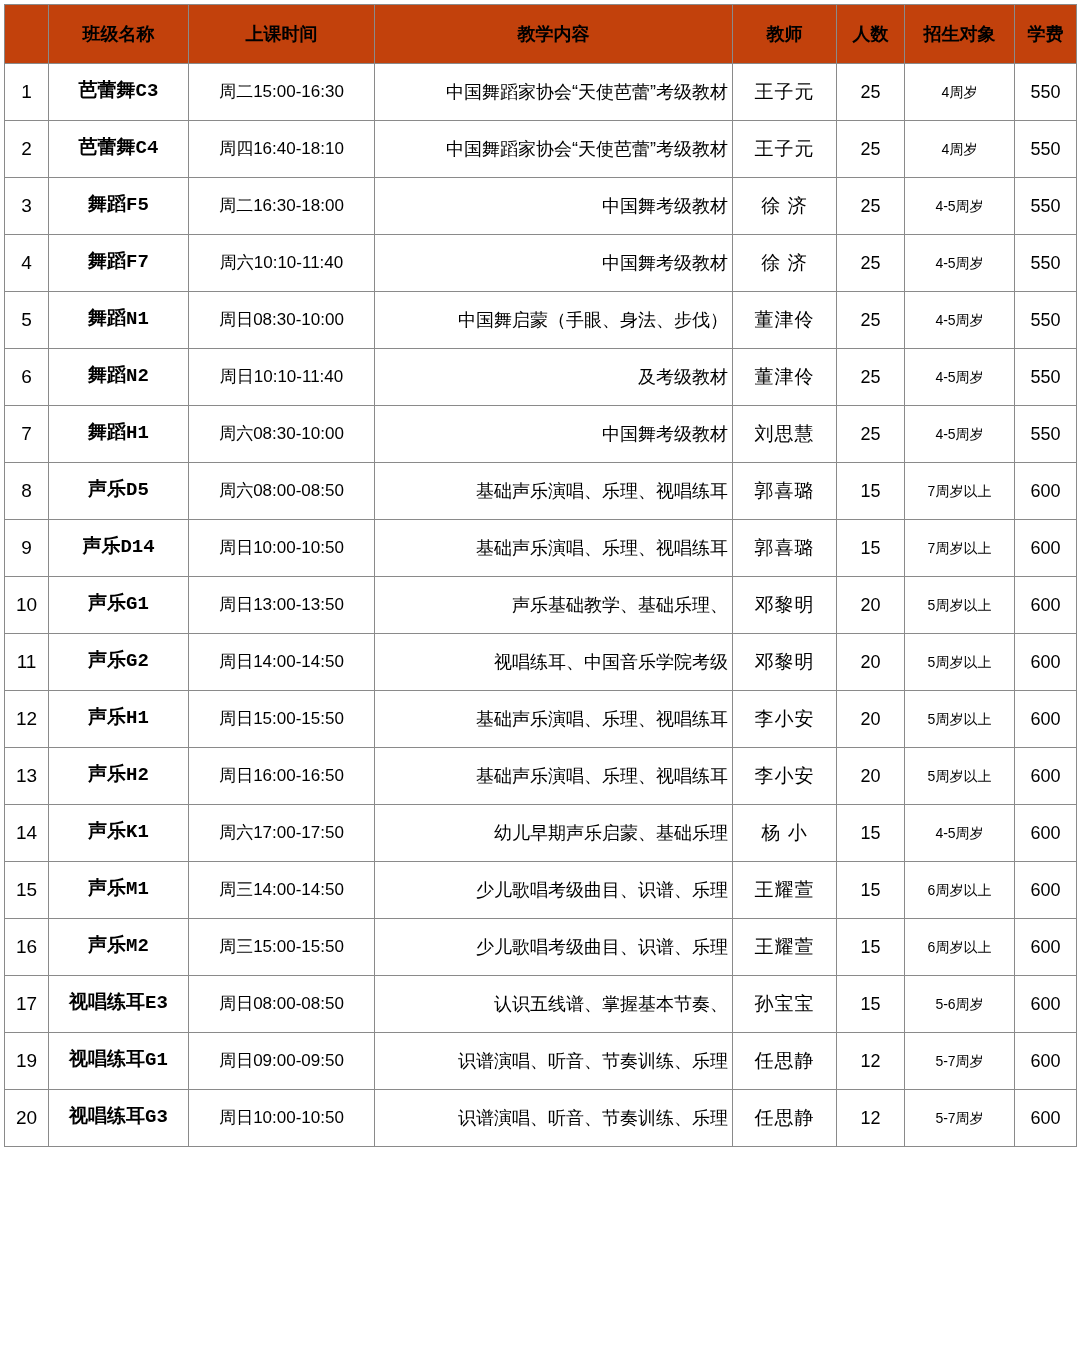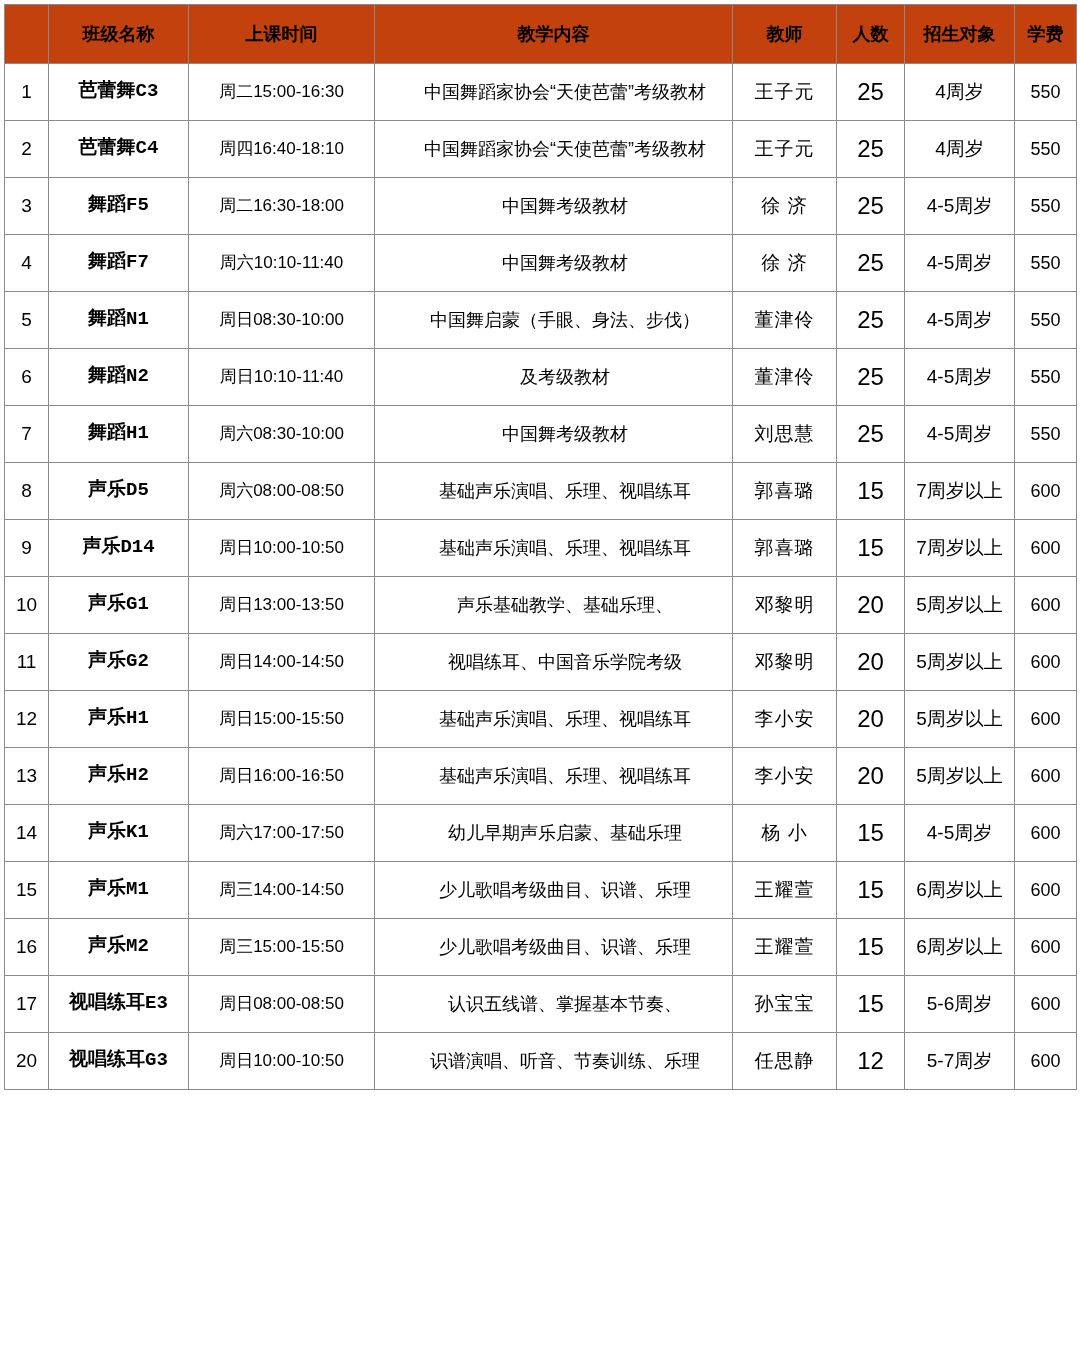--- a/index.html
+++ b/index.html
@@ -51,27 +51,27 @@
   col.c-teacher { width: 104px; }
   col.c-count   { width: 68px; }
   col.c-target  { width: 110px; }
   col.c-fee     { width: 62px; }
 
   tbody td { height: 56px; }
   tbody td.idx { font-size: 19px; }
   tbody td.name { font-size: 19px; font-weight: 600; font-family: Liberation Mono, monospace; }
   tbody td.time { font-size: 17px; }
   tbody td.content {
-    text-align: center;
+    text-align: right;
     padding-left: 27px;
     font-size: 18px;
   }
   tbody td.teacher { font-size: 19px; letter-spacing: 1px; }
-  tbody td.count { font-size: 24px; }
-  tbody td.target { font-size: 19px; }
+  tbody td.count { font-size: 18px; }
+  tbody td.target { font-size: 14px; }
   tbody td.fee { font-size: 18px; text-align: center; }
 
   tbody tr.tall td { height: 64px; }
   .two-line { display: block; line-height: 1.25; }
   .sub { display: block; font-size: 18px; }
 </style>
 </head>
 <body>
 
 <div class="sheet">
@@ -263,20 +263,30 @@
           <td class="idx">17</td>
           <td class="name">视唱练耳E3</td>
           <td class="time">周日08:00-08:50</td>
           <td class="content">认识五线谱、掌握基本节奏、</td>
           <td class="teacher">孙宝宝</td>
           <td class="count">15</td>
           <td class="target">5-6周岁</td>
           <td class="fee">600</td>
         </tr>
         <tr>
+          <td class="idx">19</td>
+          <td class="name">视唱练耳G1</td>
+          <td class="time">周日09:00-09:50</td>
+          <td class="content">识谱演唱、听音、节奏训练、乐理</td>
+          <td class="teacher">任思静</td>
+          <td class="count">12</td>
+          <td class="target">5-7周岁</td>
+          <td class="fee">600</td>
+        </tr>
+        <tr>
           <td class="idx">20</td>
           <td class="name">视唱练耳G3</td>
           <td class="time">周日10:00-10:50</td>
           <td class="content">识谱演唱、听音、节奏训练、乐理</td>
           <td class="teacher">任思静</td>
           <td class="count">12</td>
           <td class="target">5-7周岁</td>
           <td class="fee">600</td>
         </tr>
       </tbody>

